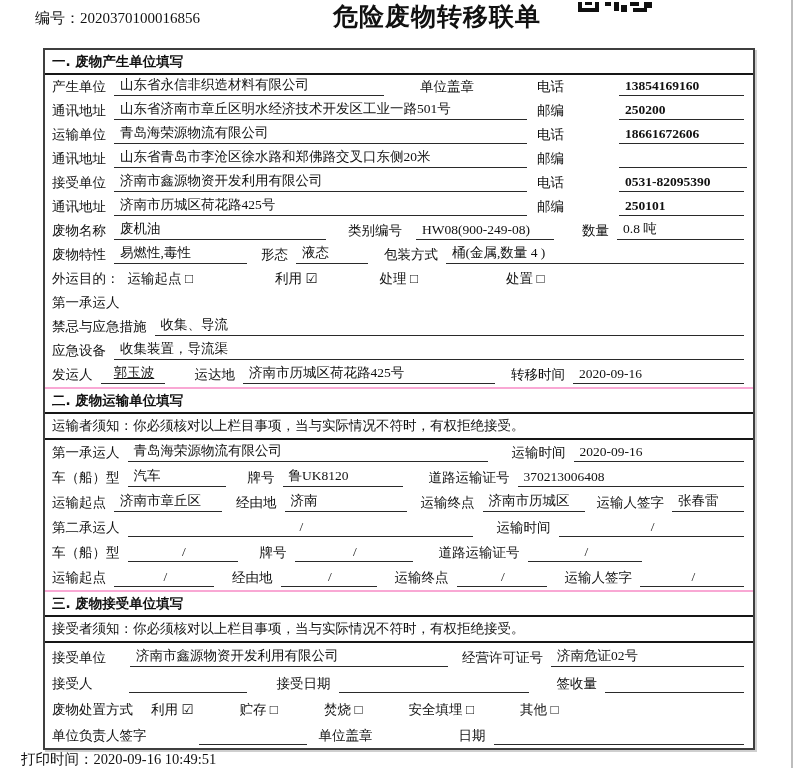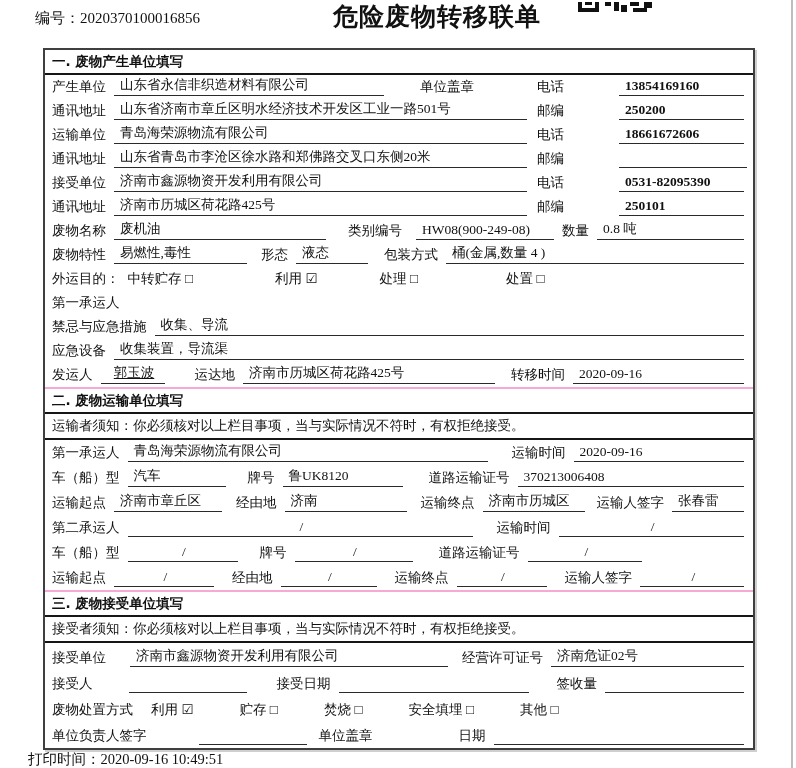--- a/index.html
+++ b/index.html
@@ -19,21 +19,21 @@
   .row.h25{height:25px;}
   .row.h26{height:26px;}
   .row.h27{height:27px;}
   .lbl{white-space:nowrap;flex:none;}
   .u{border-bottom:1px solid #2a2a2a;white-space:nowrap;margin-left:8px;padding:0 3px 1px 6px;
      min-height:15px;box-sizing:border-box;flex:none;}
   .grow{flex:1 1 auto;}
   .rg{display:flex;margin-left:auto;width:207px;align-items:flex-end;flex:none;gap:47px;}
   .rg .u{flex:1 1 auto;font-weight:bold;}
   .opt{white-space:nowrap;flex:none;}
-  .print-line{position:absolute;left:28px;top:750px;font-size:14.5px;white-space:nowrap;}
+  .print-line{position:absolute;left:21px;top:750px;font-size:14.5px;white-space:nowrap;}
 </style>
 </head>
 <body>
 
 <div class="hdr-serial">
   <span>编号：</span><span>2020370100016856</span>
 </div>
 
 <div class="doc-title">危险废物转移联单</div>
 
@@ -115,36 +115,36 @@
       <span class="lbl">邮编</span>
       <span class="u">250101</span>
     </span>
   </div>
 
   <div class="row">
     <span class="lbl">废物名称</span>
     <span class="u" style="width:212px;">废机油</span>
     <span class="lbl" style="margin-left:22px;">类别编号</span>
     <span class="u" style="width:138px;margin-left:14px;">HW08(900-249-08)</span>
-    <span class="lbl" style="margin-left:8px;">数量</span>
+    <span class="lbl" style="margin-left:28px;">数量</span>
     <span class="u grow">0.8 吨</span>
   </div>
 
   <div class="row">
     <span class="lbl">废物特性</span>
     <span class="u" style="width:133px;">易燃性,毒性</span>
     <span class="lbl" style="margin-left:14px;">形态</span>
     <span class="u" style="width:72px;">液态</span>
     <span class="lbl" style="margin-left:16px;">包装方式</span>
     <span class="u grow">桶(金属,数量 4 )</span>
   </div>
 
   <div class="row">
     <span class="lbl">外运目的：</span>
-    <span class="opt" style="margin-left:8px;">中转贮存 □</span>
+    <span class="opt" style="margin-left:8px;">运输起点 □</span>
     <span class="opt" style="margin-left:82px;">利用 ☑</span>
     <span class="opt" style="margin-left:62px;">处理 □</span>
     <span class="opt" style="margin-left:88px;">处置 □</span>
   </div>
 
   <div class="row">
     <span class="lbl">第一承运人</span>
   </div>
 
   <div class="row">

